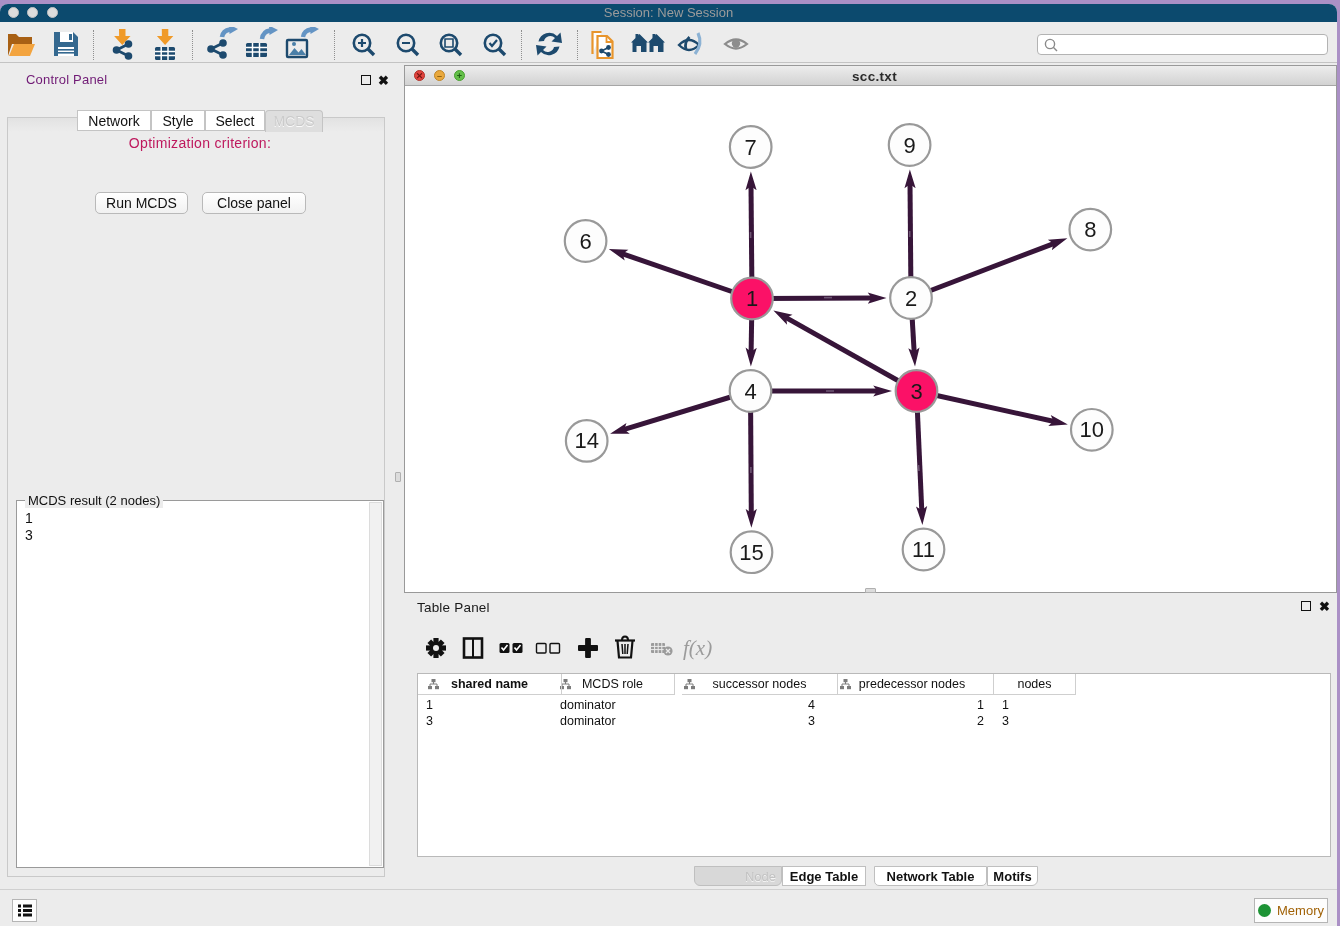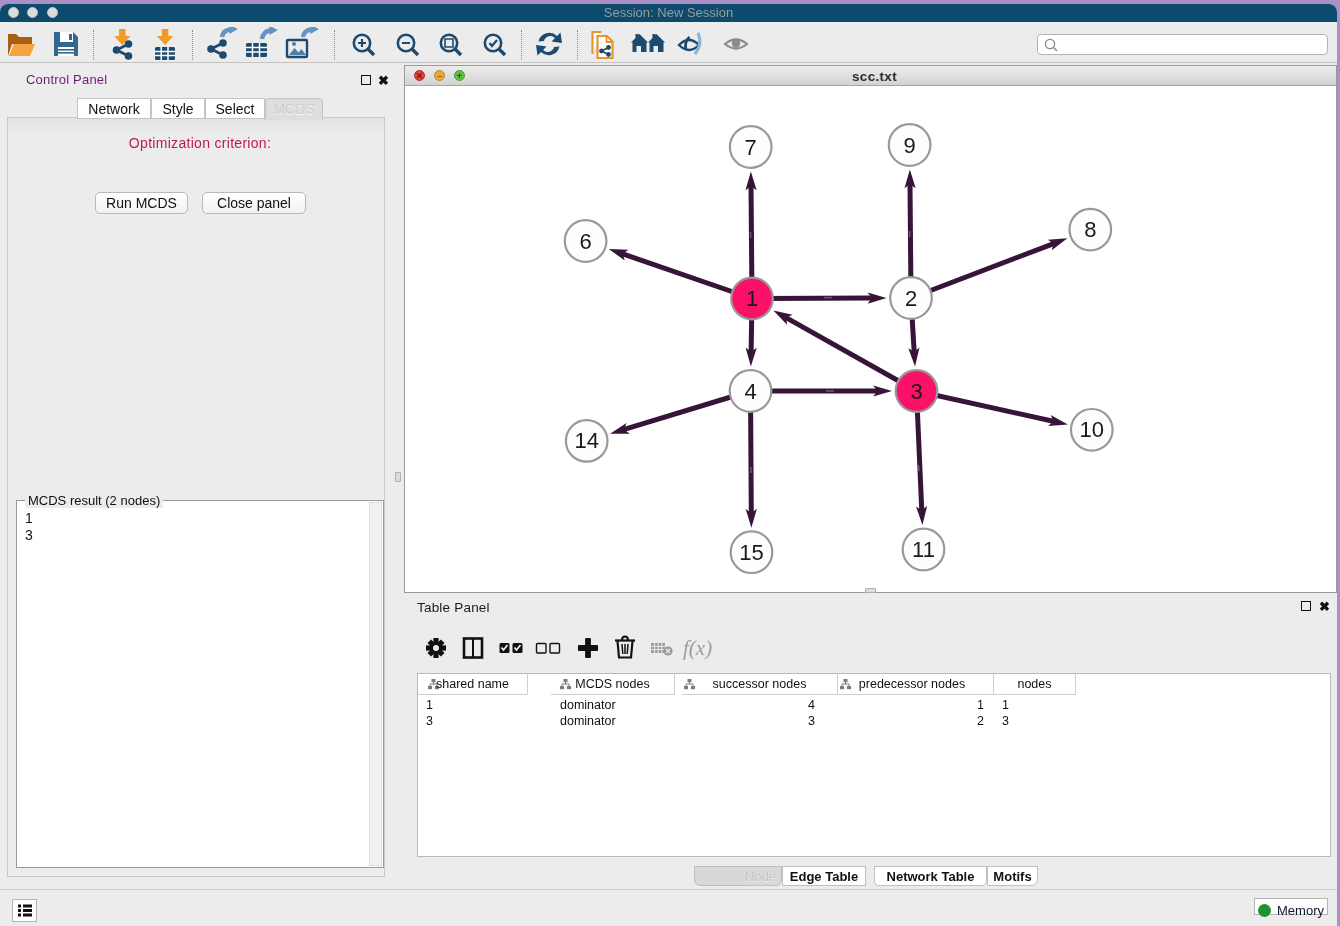--- a/index.html
+++ b/index.html
@@ -36,21 +36,21 @@
 
 #tp { left:393px; top:589px; width:944px; height:295px; background:#ececec; }
 #tp-head { left:24px; top:7px; font-size:13.5px; letter-spacing:0.2px; color:#1a1a1a; }
 #tscroll { left:24px; top:80px; width:914px; height:184px; background:#fff; border:1px solid #b9b9b9; }
 .th { position:absolute; top:0; height:21px; border-right:1px solid #cfcfcf; border-bottom:1px solid #cfcfcf; font-size:12.5px; color:#111; text-align:center; line-height:21px; }
 .td { position:absolute; font-size:12.5px; color:#111; height:16px; line-height:16px; }
 .btab { position:absolute; top:0; height:20px; background:#fff; border:1px solid #bfbfbf; text-align:center; font-size:13px; font-weight:bold; color:#111; line-height:19px; border-radius:0 0 5px 5px; }
 .btab.tabsel { background:#d8d8d8; color:#c2c2c2; text-shadow:0 1px 0 #f5f5f5;padding-left:45px; }
 
 #statusbar { left:0; top:885px; width:1337px; height:37px; background:#ececec; border-top:1px solid #d0d0d0; }
-#membtn { left:1254px; top:8px; width:74px; height:17px; background:#fdfdfd; border:1px solid #b5b5b5; font-size:13px; color:#0f172a; text-align:center; line-height:23px; }
+#membtn { left:1254px; top:8px; width:74px; height:25px; background:#fdfdfd; border:1px solid #b5b5b5; font-size:13px; color:#a16207; text-align:center; line-height:23px; }
 #listbtn { left:12px; top:9px; width:25px; height:23px; background:#fdfdfd; border:1px solid #b5b5b5; }
 </style>
 </head>
 <body>
 <div id="app" class="abs">
 
   <div id="titlebar" class="abs">
     <div class="tl abs" style="left:8px;"></div>
     <div class="tl abs" style="left:27px;"></div>
     <div class="tl abs" style="left:47px;"></div>
@@ -190,21 +190,21 @@
           <circle cx="7" cy="7" r="4.6" fill="none" stroke="#8a8a8a" stroke-width="1.4"></circle>
           <path d="M10.3,10.3 L14,14" stroke="#8a8a8a" stroke-width="1.4"></path>
         </svg>
     </div>
   </div>
 
   <div class="abs" style="left:0;top:64px;width:392px;height:826px;">
     <div id="cp-head" class="abs">Control Panel</div>
     <div class="floatico abs" style="left:361px;top:7px;"></div>
     <div class="closeico abs" style="left:378px;top:7px;">✖</div>
-    <div class="tabrow abs" style="left:0;top:30px;width:392px;height:21px;">
+    <div class="tabrow abs" style="left:0;top:42px;width:392px;height:21px;">
       <div class="tab" style="left:77px;width:74px;">Network</div>
       <div class="tab" style="left:151px;width:54px;">Style</div>
       <div class="tab" style="left:205px;width:60px;">Select</div>
       <div class="tab tabsel" style="left:265px;width:58px;border-radius:4px 4px 0 0;">MCDS</div>
     </div>
     <div id="cp-content" class="abs"></div>
     <div id="optlabel" class="abs">Optimization criterion:</div>
     <div class="btn abs" style="left:95px;top:124px;width:93px;">Run MCDS</div>
     <div class="btn abs" style="left:202px;top:124px;width:104px;">Close panel</div>
     <div id="fieldset" class="abs">
@@ -342,22 +342,22 @@
               <rect x="3.5" y="0" width="4" height="3.2"></rect>
               <rect x="0" y="7" width="4" height="3.2"></rect>
               <rect x="7" y="7" width="4" height="3.2"></rect>
               <path d="M5.5,3 v2 M2,7 v-2 h7 v2" stroke="#7c7c7c" fill="none"></path>
             </g>
           <use href="#s1" x="132" y="0"></use>
           <use href="#s1" x="256" y="0"></use>
           <use href="#s1" x="412" y="0"></use>
         </g>
       </svg>
-      <div class="th" style="left:0;width:110px;">shared name</div>
-      <div class="th" style="left:133px;width:124px;">MCDS nodes</div>
+      <div class="th" style="left:0;width:144px;font-weight:bold;">shared name</div>
+      <div class="th" style="left:133px;width:124px;">MCDS role</div>
       <div class="th" style="left:264px;width:156px;">successor nodes</div>
       <div class="th" style="left:413px;width:163px;">predecessor nodes</div>
       <div class="th" style="left:576px;width:82px;">nodes</div>
       <div class="td" style="left:8px;top:23px;">1</div>
       <div class="td" style="left:142px;top:23px;">dominator</div>
       <div class="td" style="left:257px;top:23px;width:140px;text-align:right;">4</div>
       <div class="td" style="left:413px;top:23px;width:153px;text-align:right;">1</div>
       <div class="td" style="left:584px;top:23px;">1</div>
       <div class="td" style="left:8px;top:39px;">3</div>
       <div class="td" style="left:142px;top:39px;">dominator</div>

